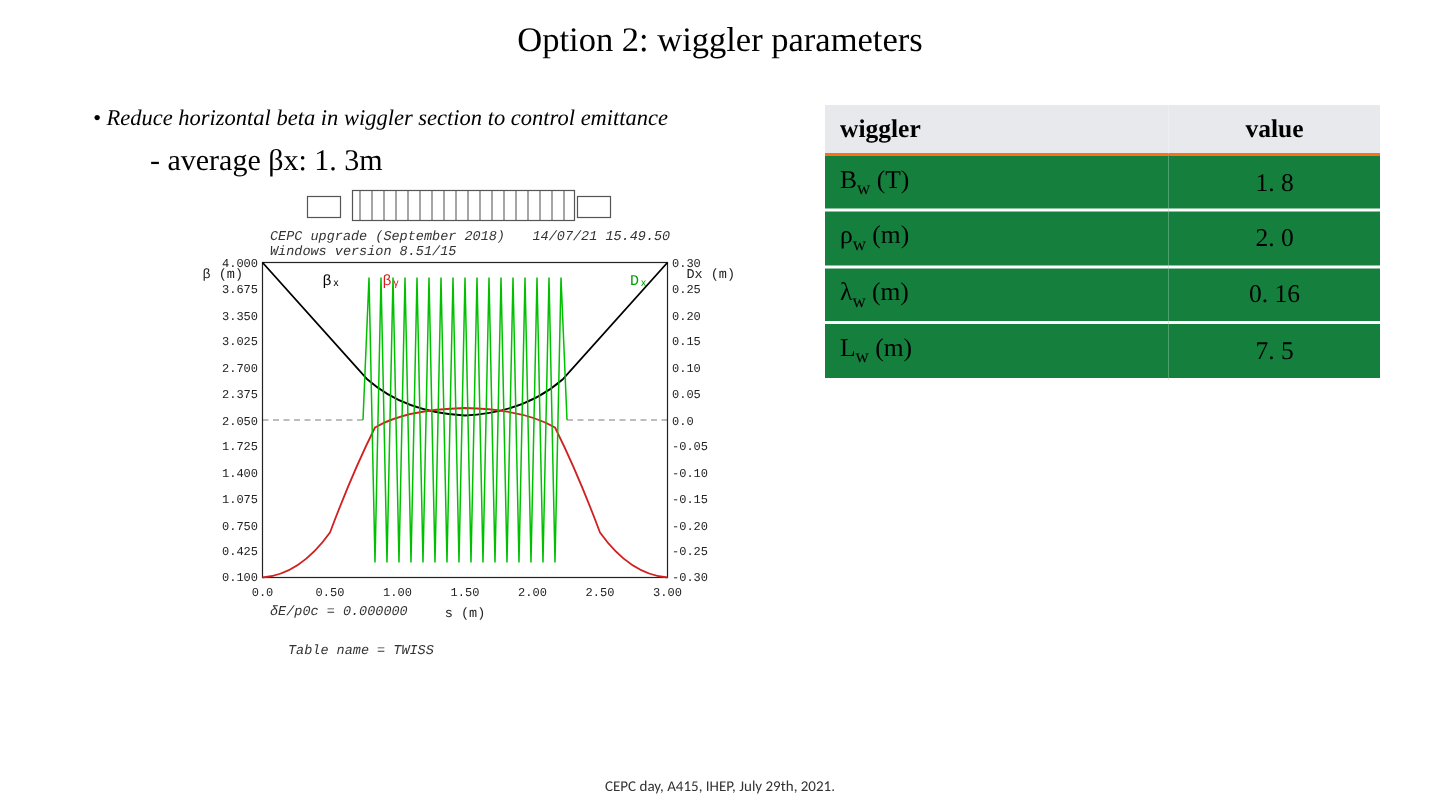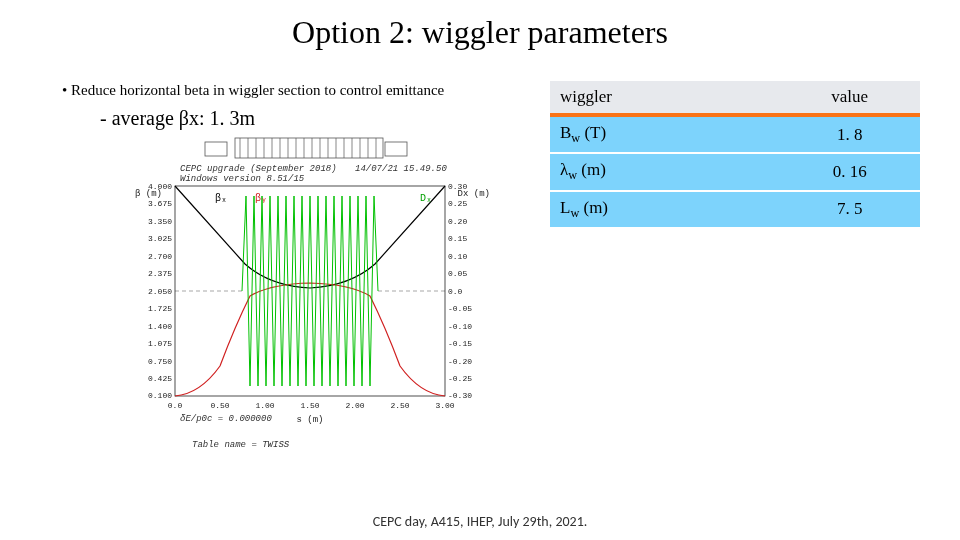--- a/index.html
+++ b/index.html
@@ -6,38 +6,39 @@
   body {
     width: 960px;
     height: 540px;
     font-family: "Times New Roman", Times, serif;
     background: #fff;
     position: relative;
     overflow: hidden;
   }
   .title {
     text-align: center;
-    font-size: 32px;
+    font-size: 23px;
     margin-top: 14px;
     color: #000;
     font-weight: normal;
   }
   .content {
     display: flex;
     padding: 0 40px;
     margin-top: 30px;
   }
   .left {
     width: 490px;
   }
   .bullet {
     font-size: 15px;
     margin-left: 38px;
     text-indent: -16px;
     line-height: 1.3;
+    font-style: italic;
   }
   .subline {
     font-size: 20px;
     margin-left: 60px;
     margin-top: 6px;
   }
   .chart-area {
     margin-top: 6px;
     margin-left: 80px;
     width: 380px;
@@ -56,39 +57,39 @@
     width: 370px;
     margin-left: 20px;
   }
   table.params {
     width: 100%;
     border-collapse: collapse;
     font-size: 17px;
   }
   table.params th {
     background: #e7e9ed;
-    font-weight: normal;
+    font-weight: bold;
     padding: 6px 10px;
-    border-bottom: 4px solid #f97316;
+    border-bottom: 2px solid #f97316;
   }
   table.params td {
-    background: #7dd3fc;
+    background: #15803d;
     padding: 6px 10px;
     border-bottom: 2px solid #fff;
   }
   table.params td.pname { text-align: left; }
   table.params td.pval, table.params th.pval { text-align: center; width: 38%; }
   table.params th.pname { text-align: left; }
   .sub { font-size: 0.72em; vertical-align: sub; }
   .footer {
     position: absolute;
     bottom: 10px;
     width: 100%;
     text-align: center;
-    font-size: 14px;
+    font-size: 10px;
     font-family: Calibri, Arial, sans-serif;
     color: #333;
   }
   .axis-label { font-size: 9px; fill: #222; }
   .tick { font-size: 8px; fill: #222; }
   .beta-label { font-size: 10px; }
 </style>
 </head>
 <body>
 
@@ -211,20 +212,24 @@
           <th class="pname">wiggler</th>
           <th class="pval">value</th>
         </tr>
       </thead>
       <tbody id="param-tbody">
           <tr>
             <td class="pname">B<span class="sub">w</span> (T)</td>
             <td class="pval">1. 8</td>
           </tr>
           <tr>
+            <td class="pname">ρ<span class="sub">w</span> (m)</td>
+            <td class="pval">2. 0</td>
+          </tr>
+          <tr>
             <td class="pname">λ<span class="sub">w</span> (m)</td>
             <td class="pval">0. 16</td>
           </tr>
           <tr>
             <td class="pname">L<span class="sub">w</span> (m)</td>
             <td class="pval">7. 5</td>
           </tr>
         </tbody>
     </table>
   </div>

